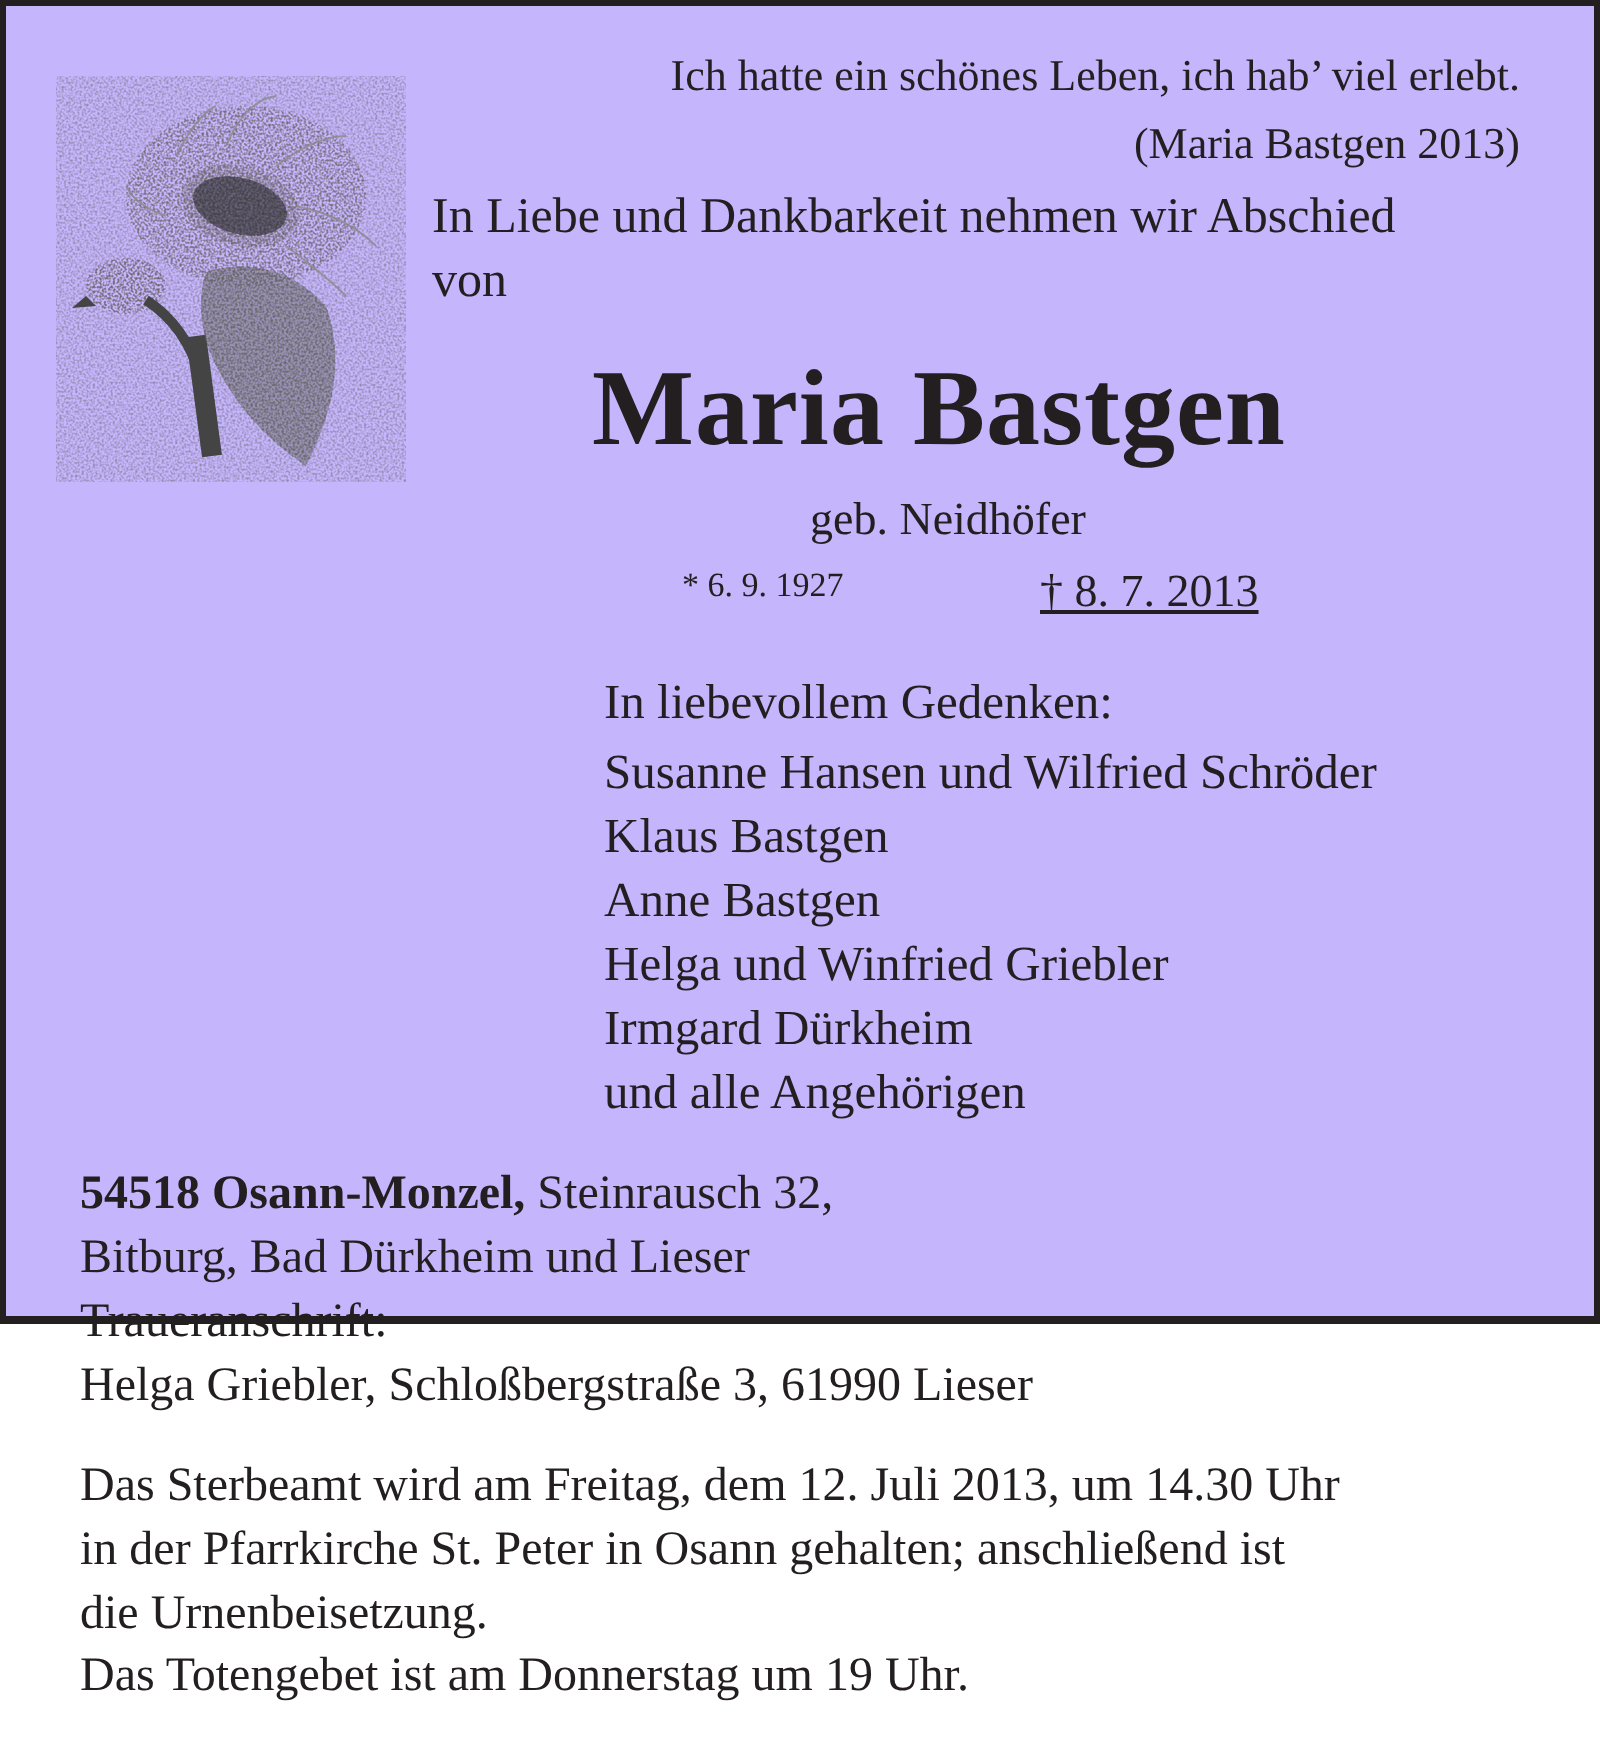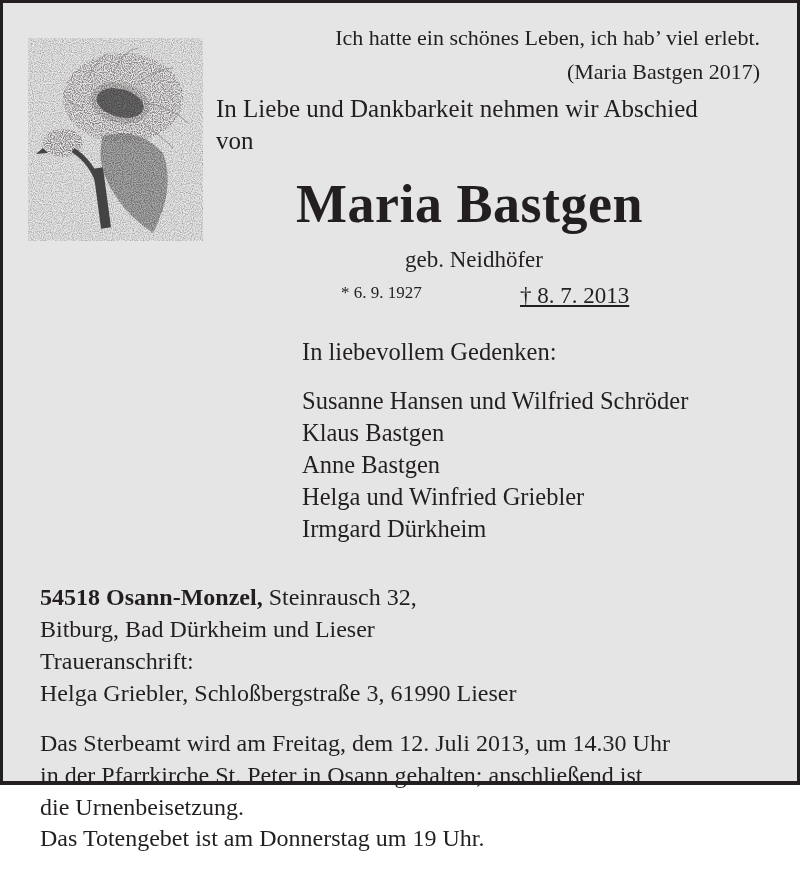--- a/index.html
+++ b/index.html
@@ -1,36 +1,36 @@
 <!DOCTYPE html>
 <html><head>
 <meta charset="utf-8">
 <style>
   html, body { margin: 0; padding: 0; background: #ffffff; }
   body { width: 800px; height: 879px; overflow: hidden; }
   .frame {
     position: relative;
-    width: 800px; height: 785px;
+    width: 800px; height: 662px;
     box-sizing: border-box;
     border: 3px solid #231f20;
     border-bottom-width: 4px;
-    background: #e5e5e5;
+    background: #c4b5fd;
     color: #231f20;
     font-family: "Liberation Serif", "DejaVu Serif", serif;
   }
   .abs { position: absolute; white-space: nowrap; }
   .image-box { position: absolute; left: 25px; top: 35px; width: 175px; height: 203px; }
   .quote { right: 37px; top: 18px; font-size: 22px; text-align: right; line-height: 34px; }
   .intro { left: 213px; top: 90px; font-size: 25px; line-height: 32px; }
   .name { left: 293px; top: 170px; font-size: 54px; font-weight: bold; letter-spacing: 0.5px; text-align: center; }
   .maiden { left: 402px; top: 244px; font-size: 23px; }
   .birth { left: 338px; top: 280px; font-size: 17px; }
   .death { left: 517px; top: 280px; font-size: 23px; text-decoration: underline; }
   .mourners { left: 299px; top: 333px; font-size: 24.5px; line-height: 32px; }
-  .mourners .head { margin-bottom: 17px; }
+  .mourners .head { margin-bottom: 3px; }
   .address { left: 37px; top: 578px; font-size: 24px; line-height: 32px; }
   .address b.u { }
   .service { left: 37px; top: 724px; font-size: 24px; line-height: 32px; }
   .prayer { left: 37px; top: 822px; font-size: 24px; }
 </style>
 </head>
 <body>
 
 <div class="frame">
 
@@ -67,40 +67,41 @@
       <path d="M45 112 Q65 125 72 150" stroke="#444" stroke-width="5" fill="none"></path>
       <path d="M70 130 L78 190" stroke="#444" stroke-width="10" fill="none"></path>
 
       <path d="M75 98 Q110 88 135 115 Q148 150 125 195 Q95 175 80 145 Q68 120 75 98 Z" fill="#5a5a5a" filter="url(#grain)"></path>
       <path d="M75 98 Q110 88 135 115 Q148 150 125 195 Q95 175 80 145 Q68 120 75 98 Z" fill="#6a6a6a" opacity="0.5"></path>
     </svg>
   </div>
 
   <div class="abs quote">
     <div>Ich hatte ein schönes Leben, ich hab’ viel erlebt.</div>
-    <div>(Maria Bastgen 2017)</div>
+    <div>(Maria Bastgen 2013)</div>
   </div>
 
   <div class="abs intro">
     <div>In Liebe und Dankbarkeit nehmen wir Abschied</div>
     <div>von</div>
   </div>
 
   <div class="abs name">Maria Bastgen</div>
   <div class="abs maiden">geb. Neidhöfer</div>
   <div class="abs birth">* 6. 9. 1927</div>
   <div class="abs death">† 8. 7. 2013</div>
 
   <div class="abs mourners">
     <div class="head">In liebevollem Gedenken:</div>
     <div>Susanne Hansen und Wilfried Schröder</div>
     <div>Klaus Bastgen</div>
     <div>Anne Bastgen</div>
     <div>Helga und Winfried Griebler</div>
     <div>Irmgard Dürkheim</div>
+    <div>und alle Angehörigen</div>
   </div>
 
   <div class="abs address">
     <div>
       <b>54518</b>
       <b class="u">Osann</b><b>-Monzel,</b><span> Steinrausch 32,</span>
     </div>
     <div>Bitburg, Bad Dürkheim und Lieser</div>
     <div>Traueranschrift:</div>
     <div>Helga Griebler, Schloßbergstraße 3, 61990 Lieser</div>

